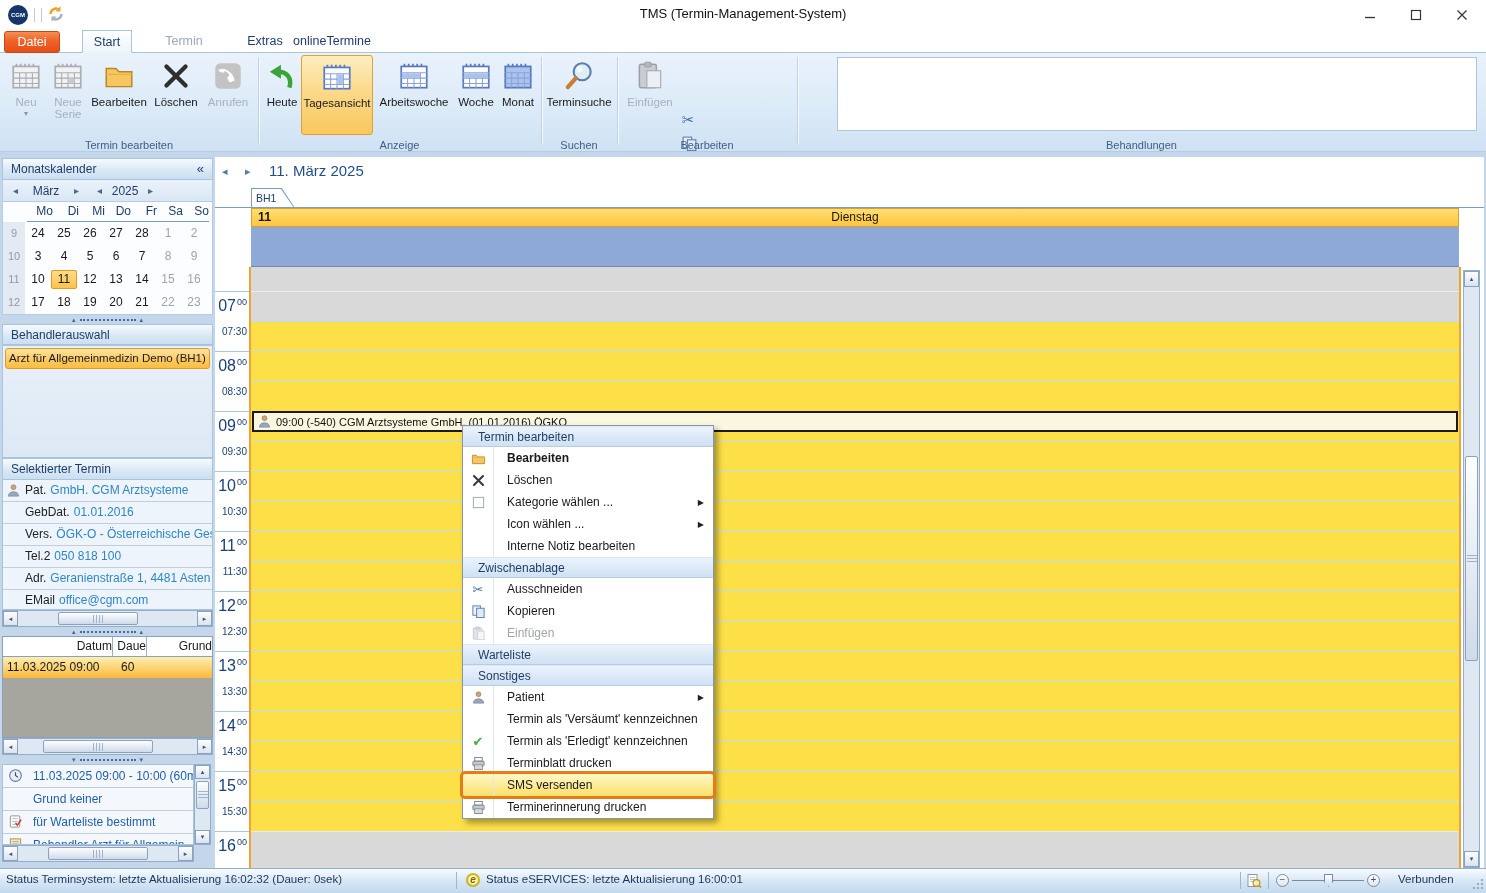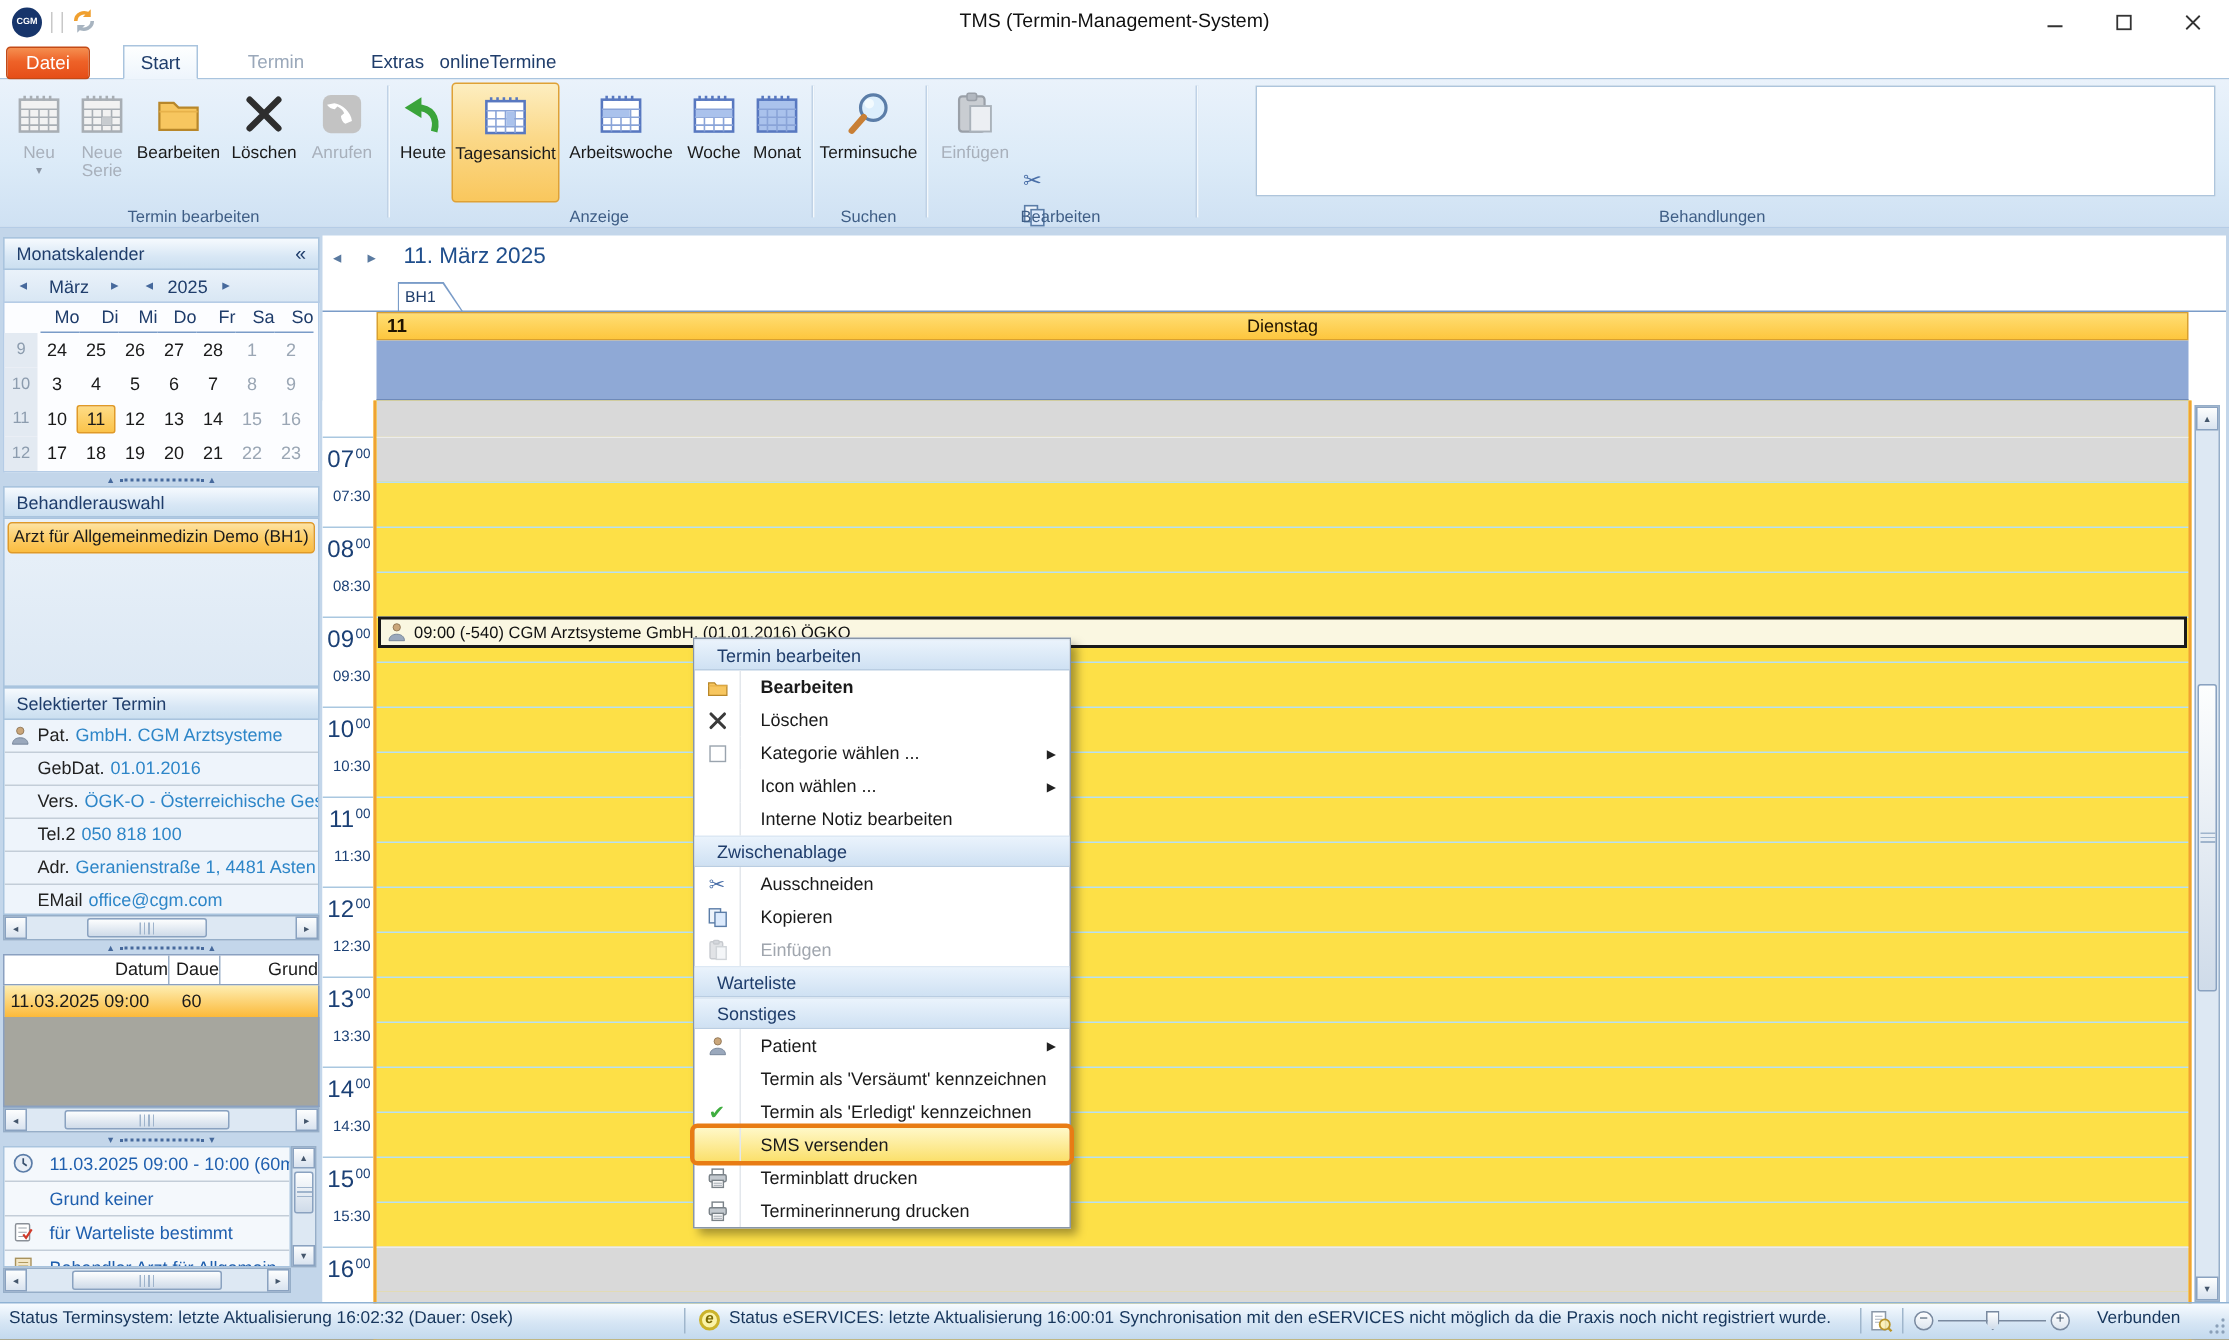--- a/index.html
+++ b/index.html
@@ -78,21 +78,21 @@
   #tbl-row{background:linear-gradient(#feeeb2,#fcc95e 70%,#fbb93a);display:flex;line-height:21px;border-left:1px solid #8aa0c0;border-right:1px solid #8aa0c0;box-sizing:border-box;}
   #tbl-gray{background:#a6a69e;border:1px solid #8aa0c0;border-top:none;box-sizing:border-box;}
   
   #det-rows{background:#f4f8fc;border:1px solid #a9c4de;box-sizing:border-box;overflow:hidden;}
   .det-row{height:22px;line-height:22px;border-bottom:1px solid #c3cdd8;color:#1f5fae;white-space:nowrap;overflow:hidden;position:relative;padding-left:30px;font-size:12px;}
   .det-ico{position:absolute;left:5px;top:3px;}
   
   #cal-bg{left:215px;top:157px;width:1269px;height:711px;background:#fff;}
   #cal-nav-prev,#cal-nav-next{font-size:11px;color:#5a7aa0;}
   #cal-title{font-size:15px;color:#1f4e8c;}
-  #bh1-tab{left:265px;top:188px;width:44px;height:20px;}
+  #bh1-tab{left:251px;top:188px;width:44px;height:20px;}
   #bh1-tab .tab-outer{position:absolute;inset:0;background:#7a9cc8;clip-path:polygon(0 0,70% 0,100% 100%,0 100%);}
   #bh1-tab .tab-inner{position:absolute;left:1px;top:1px;right:1px;bottom:0;background:#fff;clip-path:polygon(0 0,69% 0,100% 100%,0 100%);
                       font-size:10.5px;color:#1f3d6b;line-height:18px;padding-left:4px;box-sizing:border-box;}
   #tab-line{left:215px;top:207px;width:1269px;height:1px;background:#7a9cc8;}
   #day-hdr{left:251px;top:208px;width:1208px;height:19px;background:linear-gradient(#ffde74,#fdc63e);border:1px solid #d8a030;box-sizing:border-box;}
   #day-num{position:absolute;left:6px;top:1px;font-weight:bold;font-size:12.5px;color:#201400;}
   #day-name{position:absolute;left:0;right:0;top:1px;text-align:center;font-size:12px;color:#201400;}
   #allday{left:251px;top:227px;width:1208px;height:40px;background:#8fa9d6;border-bottom:1px solid #6f8ab8;box-sizing:border-box;}
   #gutter{left:215px;top:267px;width:34px;height:601px;background:#fff;overflow:hidden;}
   .hline{position:absolute;left:0;width:34px;height:0;border-top:1px solid #a9c7e0;}
@@ -690,58 +690,57 @@
       <div class="ctx-item">
         <span class="ctx-ico"></span>
         <span class="ctx-label">Termin als 'Versäumt' kennzeichnen</span>
       </div>
       <div class="ctx-item">
         <span class="ctx-ico">
           <span class="chico" style="color:#3fae3f;font-weight:bold">✔</span>
         </span>
         <span class="ctx-label">Termin als 'Erledigt' kennzeichnen</span>
       </div>
-      <div class="ctx-item highlighted">
-        <span class="ctx-ico"></span>
-        <span class="ctx-label">SMS versenden</span>
-      </div>
       <div class="ctx-item">
         <span class="ctx-ico">
           <span class="svgico">
             <svg viewBox="0 0 16 16">
               <rect x="4" y="1.5" width="8" height="4" fill="#fff" stroke="#7a8288"></rect>
               <rect x="2" y="5.5" width="12" height="5" rx="1" fill="#c3c9cf" stroke="#7a8288"></rect>
               <rect x="4" y="9.5" width="8" height="5" fill="#fff" stroke="#7a8288"></rect>
               <path d="M5 11.5h6M5 13h6" stroke="#9aa2aa" stroke-width="0.7"></path>
             </svg>
           </span>
         </span>
         <span class="ctx-label">Terminblatt drucken</span>
       </div>
+      <div class="ctx-item highlighted">
+        <span class="ctx-ico"></span>
+        <span class="ctx-label">SMS versenden</span>
+      </div>
       <div class="ctx-item">
         <span class="ctx-ico">
           <span class="svgico">
             <svg viewBox="0 0 16 16">
               <rect x="4" y="1.5" width="8" height="4" fill="#fff" stroke="#7a8288"></rect>
               <rect x="2" y="5.5" width="12" height="5" rx="1" fill="#c3c9cf" stroke="#7a8288"></rect>
               <rect x="4" y="9.5" width="8" height="5" fill="#fff" stroke="#7a8288"></rect>
               <path d="M5 11.5h6M5 13h6" stroke="#9aa2aa" stroke-width="0.7"></path>
             </svg>
           </span>
         </span>
         <span class="ctx-label">Terminerinnerung drucken</span>
       </div>
     </div>
 
   <div class="abs" id="statusbar">
     <span class="sb-text" style="left:6px">Status Terminsystem: letzte Aktualisierung 16:02:32 (Dauer: 0sek)</span>
     <span class="sb-sep" style="left:456px"></span>
     <span id="es-icon">e</span>
     <span class="sb-text" style="left:486px">Status eSERVICES: letzte Aktualisierung 16:00:01</span>
-    <span class="sb-text" style="left:746px">Synchronisation mit den eSERVICES nicht möglich da die Praxis noch nicht registriert wurde.</span>
     <span class="sb-sep" style="left:1240px"></span>
     <span class="abs" style="left:1246px;top:4px">
       <svg width="16" height="16" viewBox="0 0 16 16">
           <rect x="2" y="1.5" width="9" height="12" fill="#fff" stroke="#8a98a8"></rect>
           <path d="M4 4.5h5M4 6.5h5M4 8.5h4" stroke="#aab4be" stroke-width="0.8"></path>
           <circle cx="10.5" cy="10" r="3.4" fill="rgba(252,238,170,.8)" stroke="#b8942a" stroke-width="1.2"></circle>
           <path d="M13 12.5l2 2" stroke="#b8942a" stroke-width="1.6"></path>
         </svg>
     </span>
     <span class="sb-sep" style="left:1268px"></span>

